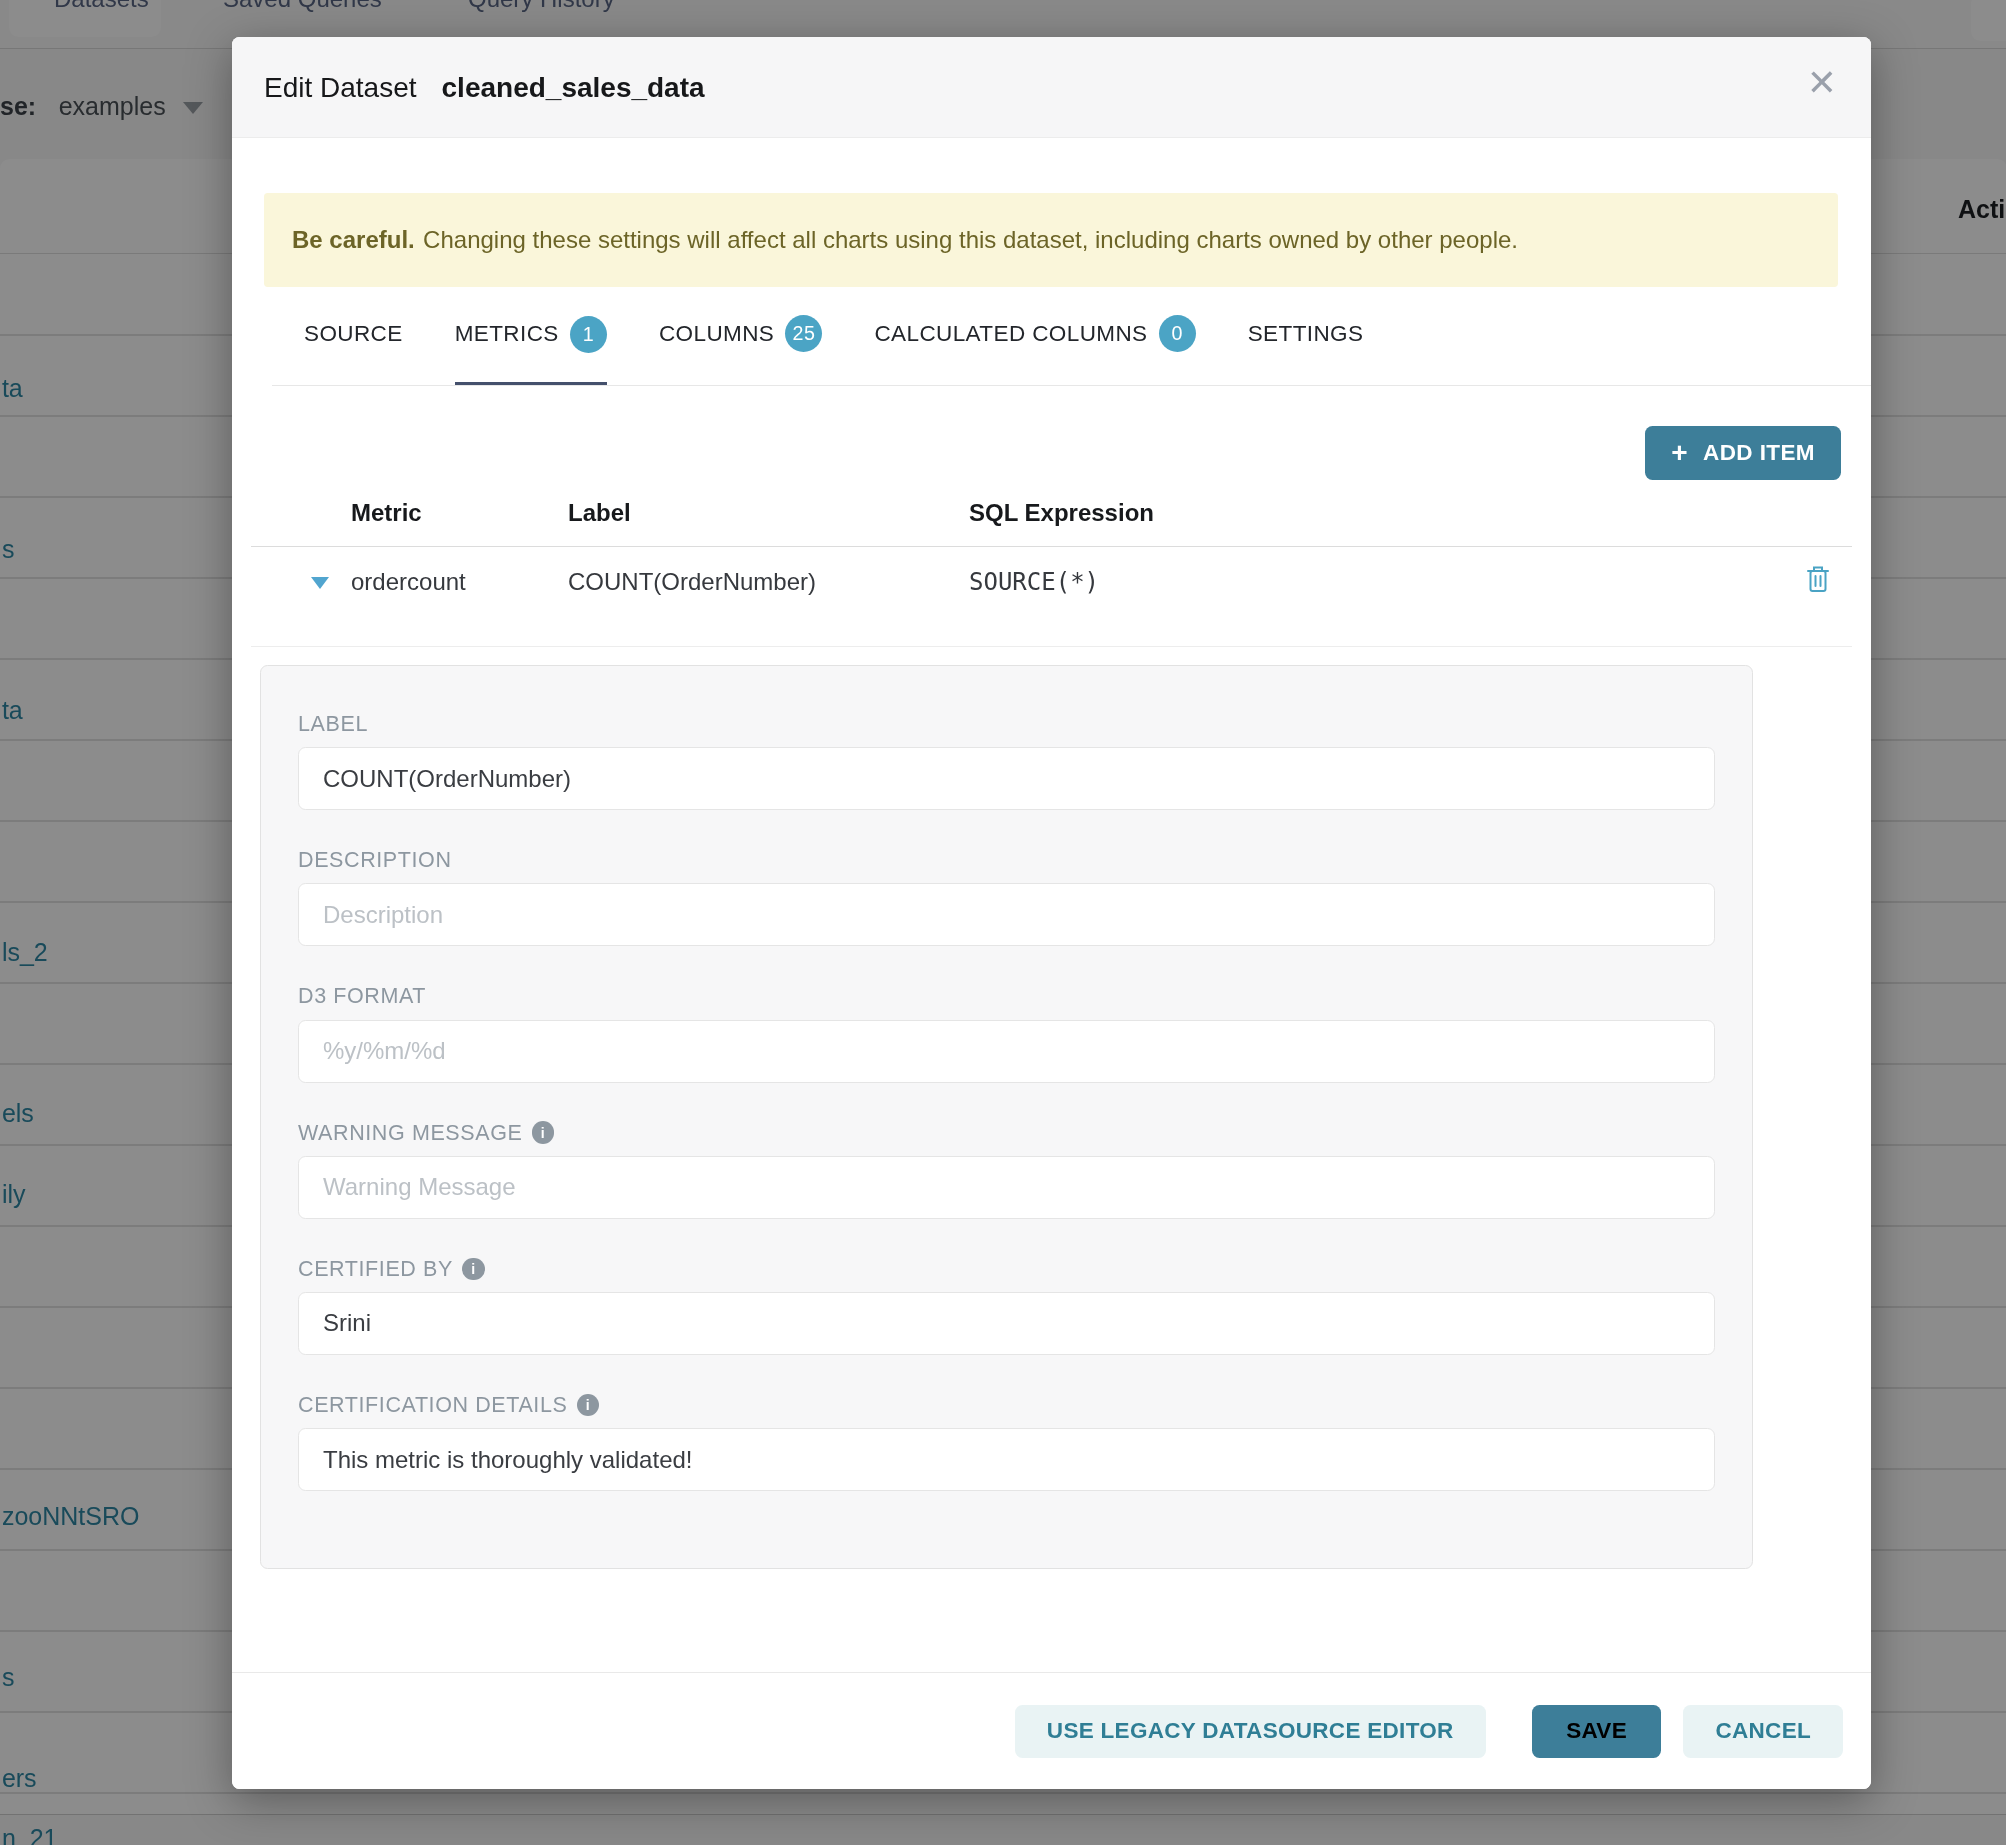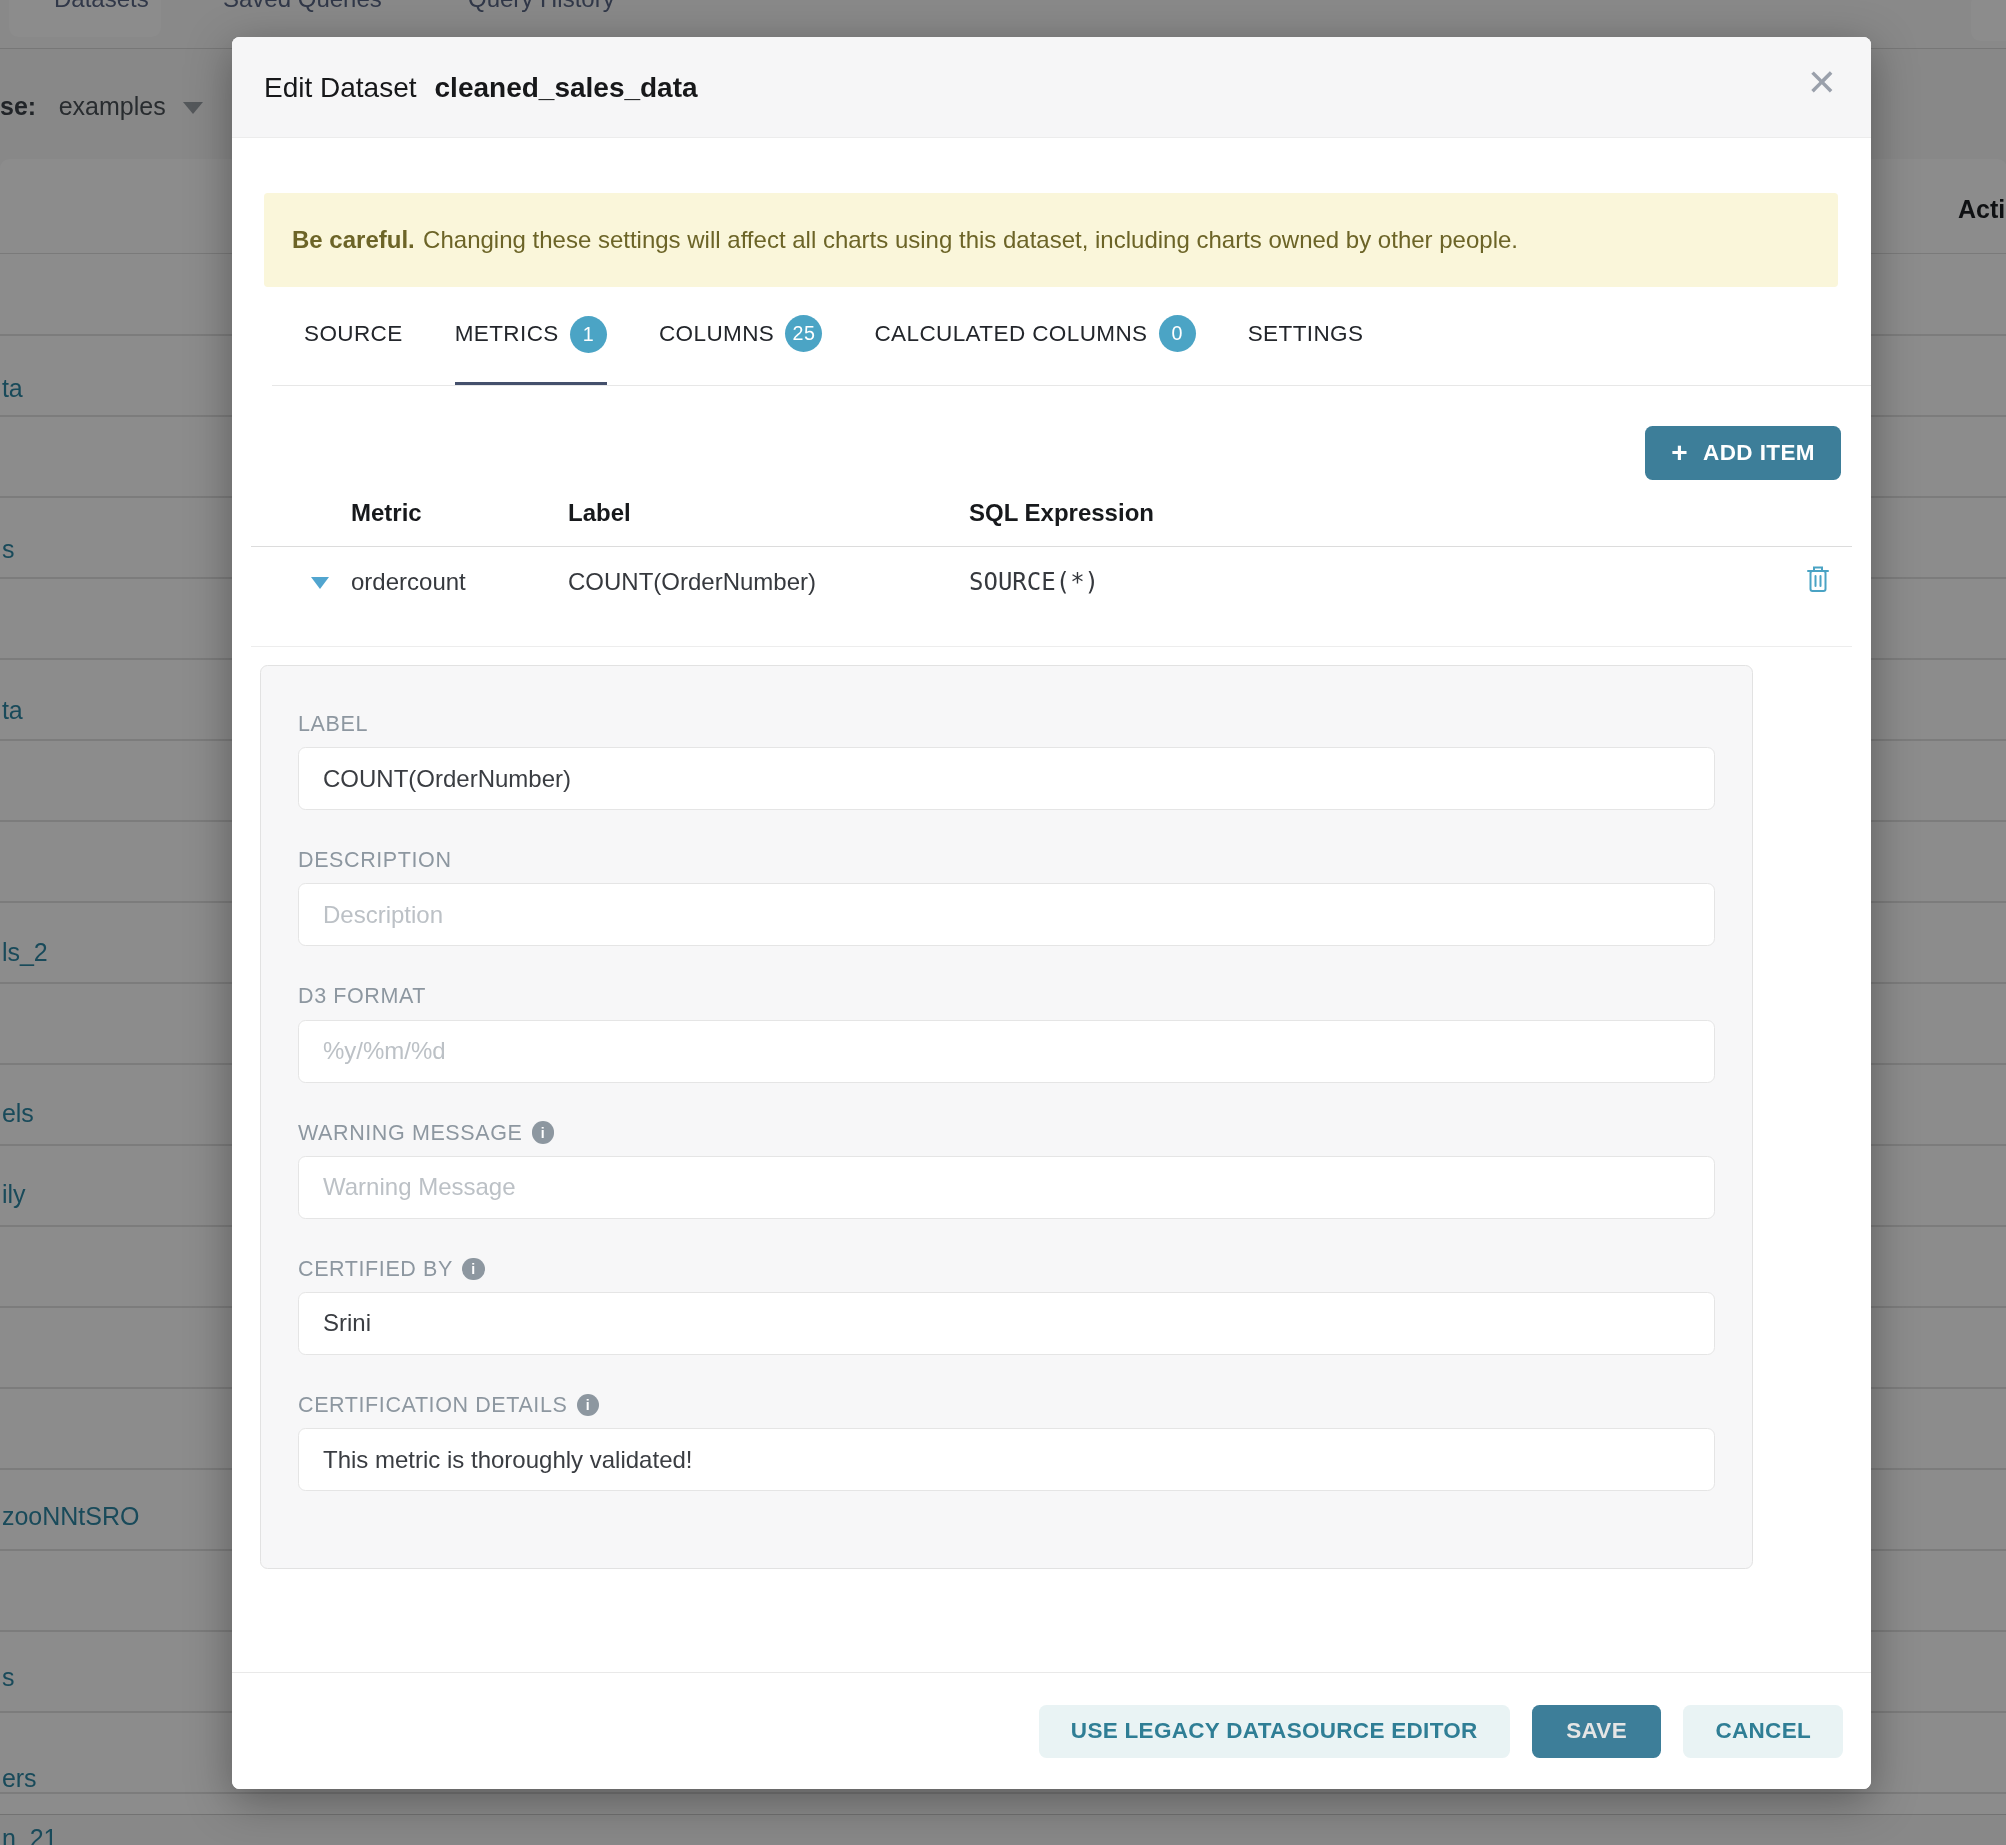--- a/index.html
+++ b/index.html
@@ -23,21 +23,21 @@
      background: repeating-linear-gradient(to bottom, transparent 0px, transparent 79px, #e2e2e2 79px, #e2e2e2 81px); }
   .bg-frag { position: absolute; left: 1.9px; font-size: 25px; color: #2e88a5; }
 
   
   .overlay { position: absolute; inset: 0; background: rgba(0,0,0,0.45); z-index: 5; }
 
   
   .modal { position: absolute; left: 232px; top: 37px; width: 1639px; height: 1752px; background: #ffffff; border-radius: 7.5px; z-index: 10; box-shadow: 0 11.2px 45px rgba(0,0,0,0.35); }
   .modal-header { position: absolute; left: 0; top: 0; width: 100%; height: 101px; background: #f6f6f7; border-bottom: 0.9px solid #ececec; border-radius: 7.5px 7.5px 0 0; }
   .modal-title { position: absolute; left: 32px; top: 0; height: 101px; display: flex; align-items: center; font-size: 28px; color: #17181a; }
-  .modal-title .ds-name { font-weight: 700; margin-left: 18px; }
+  .modal-title .ds-name { font-weight: 700; margin-left: 25px; }
   .modal-close { position: absolute; right: 34px; top: 28px; font-size: 36px; line-height: 36px; color: #9aa0ab; cursor: pointer; background: none; border: none; font-family: "Liberation Sans", sans-serif; }
 
   .warning-banner { position: absolute; left: 32px; right: 33px; top: 156px; height: 94px; background: #faf6da; border-radius: 3.7px; display: flex; align-items: center; padding-left: 28px; font-size: 24px; color: #6c6427; }
   .warning-banner b { font-weight: 700; margin-right: 8.4px; }
 
   .tabs-row { position: absolute; left: 0; right: 0; top: 267px; padding: 0 32px; display: flex; gap: 52px; border-bottom: 0.9px solid #e7e7e7; margin-left: 40px; }
   .tab { display: flex; align-items: center; gap: 11.2px; padding: 11.2px 0 33px; font-size: 22.5px; letter-spacing: 0.4px; color: #23262b; cursor: pointer; }
   .tab.active { border-bottom: 3.7px solid #44506c; padding-bottom: 29px; }
   .tab-badge { width: 37px; height: 37px; border-radius: 50%; background: #4ba4c5; color: #ffffff; font-size: 19.7px; display: flex; align-items: center; justify-content: center; }
 
@@ -55,21 +55,21 @@
   .detail-panel { position: absolute; left: 28px; top: 628px; width: 1493px; height: 904px; background: #f7f7f8; border: 1.9px solid #e2e2e2; border-radius: 7.5px; padding: 46px 37px 0; }
   .field { margin-bottom: 38px; }
   .field-label { display: flex; align-items: center; gap: 9.4px; font-size: 21.5px; line-height: 24px; letter-spacing: 0.6px; color: #8d97a0; font-weight: 500; margin-bottom: 11.2px; }
   .info-icon { width: 22.5px; height: 22.5px; border-radius: 50%; background: #8d97a0; color: #ffffff; font-size: 14px; font-weight: 700; display: inline-flex; align-items: center; justify-content: center; font-style: normal; }
   .field input { width: 100%; height: 63px; background: #ffffff; border: 1.9px solid #e5e5e5; border-radius: 7.5px; padding: 0 24px; font-size: 24px; color: #3a3d42; font-family: "Liberation Sans", sans-serif; outline: none; }
   .field input::placeholder { color: #bcc1c6; }
 
   .modal-footer { position: absolute; left: 0; right: 0; bottom: 0; height: 117px; border-top: 0.9px solid #e9e9e9; display: flex; align-items: center; justify-content: flex-end; gap: 22.5px; padding-right: 28px; border-radius: 0 0 7.5px 7.5px; background: #ffffff; }
   .btn { height: 53px; border: none; border-radius: 7.5px; font-size: 22.5px; font-weight: 600; letter-spacing: 0.3px; cursor: pointer; font-family: "Liberation Sans", sans-serif; }
   .btn-light { background: #e9f3f4; color: #2f7e95; padding: 0 32px; }
-  .btn-primary { background: #3d7e99; color: #e5e5e5; padding: 0 34px; }
+  .btn-primary { background: #3d7e99; color: #000000; padding: 0 34px; margin-left: 24px; }
 </style>
 </head>
 <body>
 
 <div class="screen">
 
   <div class="bg-page">
     <div class="bg-tabbar">
       <div class="bg-tabcard"></div>
       <span class="bg-tablabel" style="left:54px;">Datasets</span>

